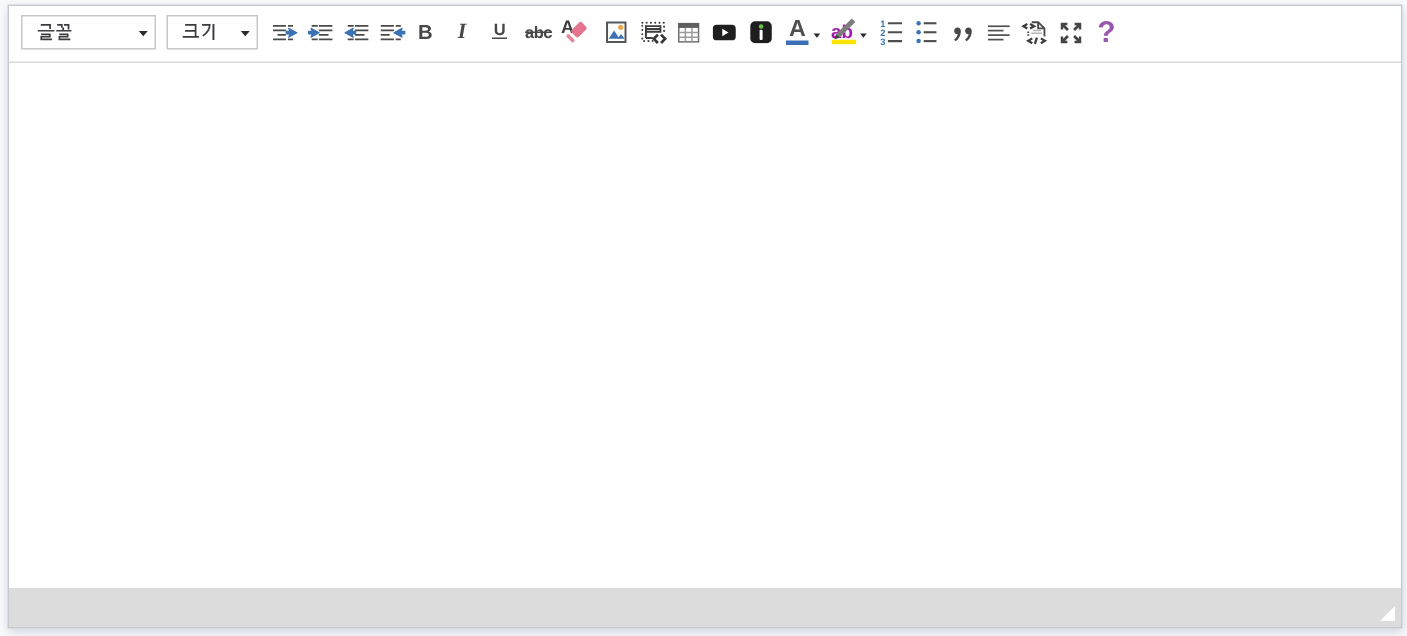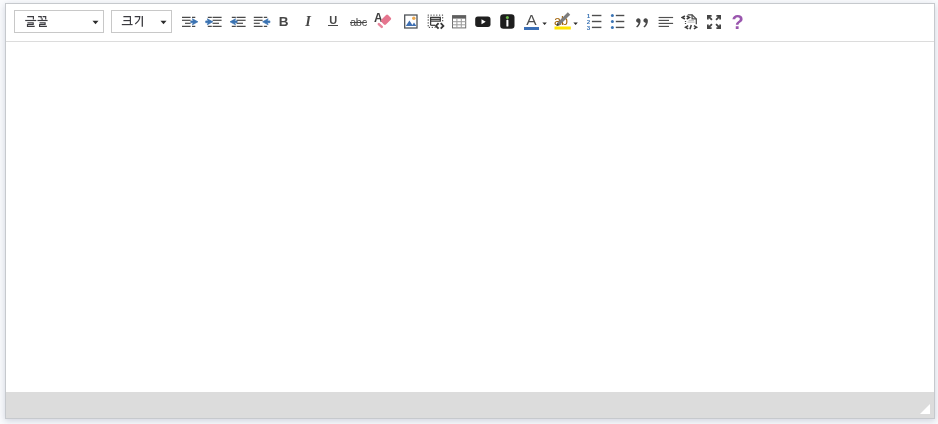--- a/index.html
+++ b/index.html
@@ -9,21 +9,21 @@
   border:1px solid #c6c9cd; box-shadow:0 2px 7px rgba(110,120,150,.30); }
 #toolbar { position:absolute; left:6px; top:4px; width:928px; height:38px; background:#fff;
   border-bottom:1px solid #dcdcdc; }
 #resizebar { position:absolute; left:6px; top:392px; width:928px; height:26px; background:#dcdcdc; }
 #grip { position:absolute; left:914px; top:12px; width:0; height:0;
   border-left:10px solid transparent; border-bottom:10px solid #ffffff; }
 .dd { position:absolute; top:10px; height:23px; background:#fff; border:1px solid #c8c8c8; }
 #dd1 { left:14px; width:90px; }
 #dd2 { left:111px; width:61px; }
 .abs { position:absolute; }
-.tool { position:absolute; color:#4d4d4d; }
+.tool { position:absolute; color:#4d4d4d;font-weight:bold; }
 </style>
 </head>
 <body>
 <div id="frame"></div>
 <div id="toolbar"></div>
 <div id="resizebar">
     <div id="grip"></div>
   </div>
 <div class="dd" id="dd1"></div>
 <div class="dd" id="dd2"></div>
@@ -153,21 +153,21 @@
  <circle cx="7.4" cy="3.6" r="1.5" fill="#6cc04a"></circle>
  <rect x="6.4" y="5.8" width="2" height="6.8" rx="0.6" fill="#ffffff"></rect>
 </svg>
 
 <div class="tool" style="left:526px;top:11.2px;width:11px;text-align:center;font-size:15.5px;color:#4f4f4f">A</div>
 <div class="abs" style="left:524px;top:26.5px;width:14.5px;height:3px;background:#3b6fb6"></div>
 <svg class="abs" style="left:542px;top:21.7px" width="6" height="4" viewBox="0 0 6 4">
  <path d="M0.4,0.4 L4.8,0.4 L2.6,3.1 Z" fill="#2b2b2b"></path>
 </svg>
 
-<div class="tool" style="left:554px;top:13.7px;font-size:12.5px;color:#a16207">ab</div>
+<div class="tool" style="left:554px;top:13.7px;font-size:12.5px;color:#a21caf">ab</div>
 <svg class="abs" style="left:552px;top:12px" width="20" height="19" viewBox="0 0 20 19">
  <g transform="translate(6.7,11.8) rotate(45)">
   <rect x="-1.7" y="-14.6" width="3.4" height="14.9" fill="#7d7d7d"></rect>
   <path d="M-1.7,0.3 L1.7,0.3 L0,3.4 Z" fill="#3f3f3f"></path>
  </g>
  <rect x="2.5" y="14.5" width="16.3" height="3" fill="#ffe400"></rect>
 </svg>
 <svg class="abs" style="left:572.8px;top:21.7px" width="6" height="4" viewBox="0 0 6 4">
  <path d="M0.4,0.4 L4.8,0.4 L2.6,3.1 Z" fill="#2b2b2b"></path>
 </svg>

